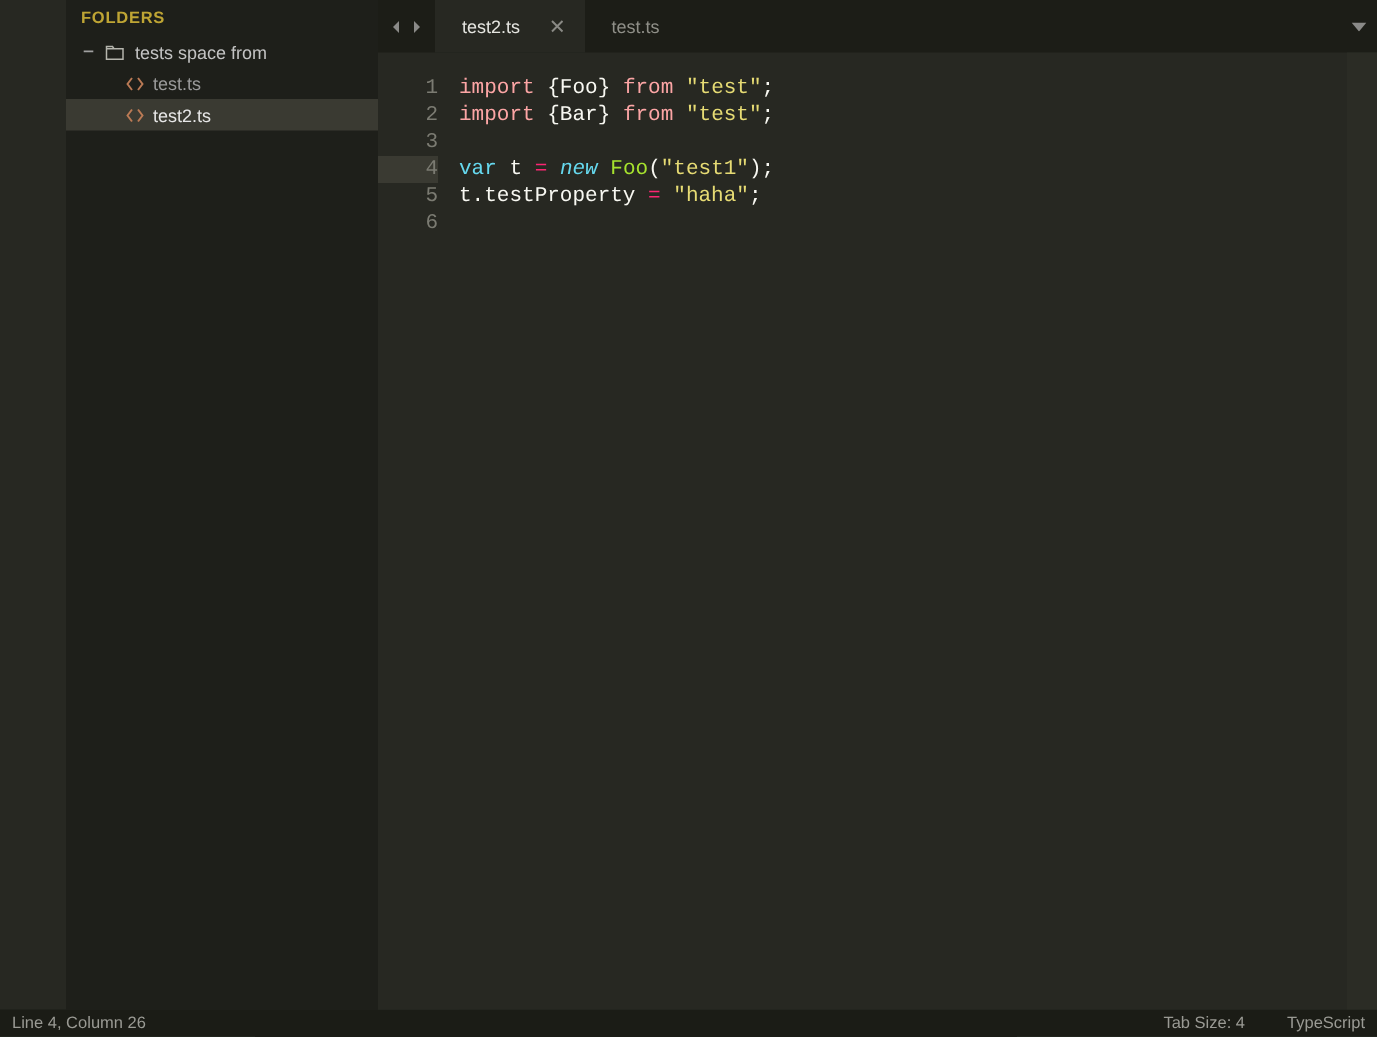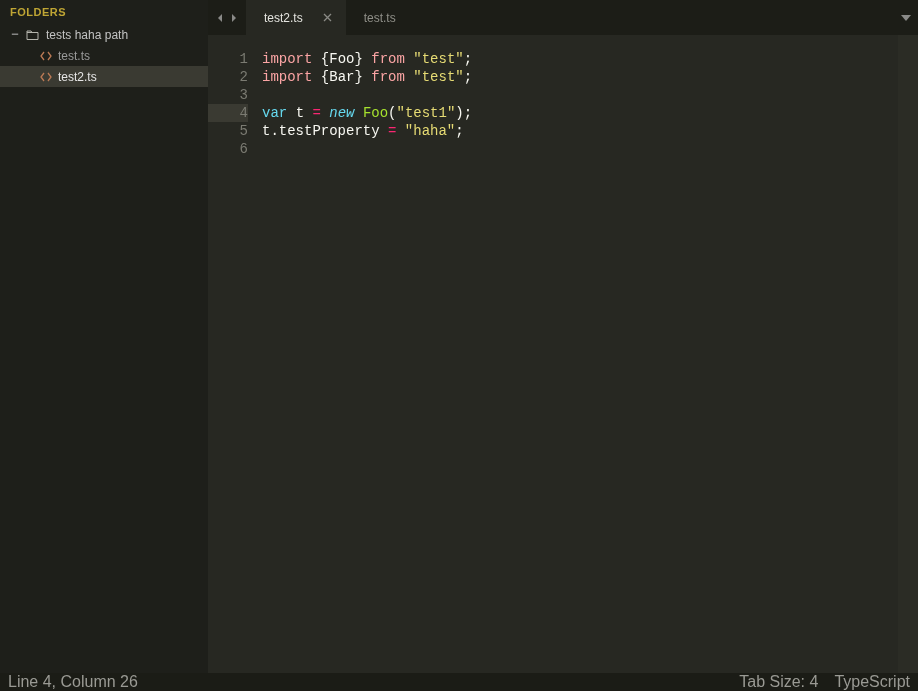--- a/index.html
+++ b/index.html
@@ -11,20 +11,21 @@
       background: #272822;
       color: #c6c6c6;
       overflow: hidden;
       display: flex;
       flex-direction: column;
     }
     .main-area {
       display: flex;
       flex: 1 1 auto;
       min-height: 0;
+      margin-left: 44px;
     }
     
     .sidebar {
       width: 208px;
       flex-shrink: 0;
       background: #1e1f1a;
       display: flex;
       flex-direction: column;
     }
     .sidebar-header {
@@ -171,30 +172,30 @@
       bottom: 0;
       background: #2b2c25;
     }
 
     
     .status-bar {
       height: 18px;
       flex-shrink: 0;
       background: #1b1c16;
       color: #9a9a94;
-      font-size: 16px;
+      font-size: 11px;
       display: flex;
       align-items: center;
       padding: 0 8px;
       gap: 20px;
     }
     .status-right {
       margin-left: auto;
       display: flex;
-      gap: 16px;
+      gap: 28px;
       align-items: center;
     }
   </style>
 </head>
 <body>
 
 <div class="main-area">
 
   <div class="sidebar">
     <div class="sidebar-header">FOLDERS</div>
@@ -202,21 +203,21 @@
       <span class="disclosure">
         <svg width="8" height="8" viewBox="0 0 10 10">
             <line x1="1" y1="4" x2="9" y2="4" stroke="#a0a0a0" stroke-width="1.5"></line>
           </svg>
       </span>
       <span class="folder-icon">
         <svg width="14" height="12" viewBox="0 0 14 12">
             <path d="M1 2h4l1 1.5h6v7H1z M1 3.5 h11" fill="none" stroke="#b5b5ad" stroke-width="1"></path>
           </svg>
       </span>
-      <span>tests haha path</span>
+      <span>tests space from</span>
     </div>
     <div class="file-row">
       <span class="file-icon">
         <svg width="12" height="10" viewBox="0 0 12 10">
             <path d="M4 1 L1 5 L4 9 M8 1 L11 5 L8 9" fill="none" stroke="#bb7a55" stroke-width="1.3"></path>
           </svg>
       </span>
       <span>test.ts</span>
     </div>
     <div class="file-row active">

